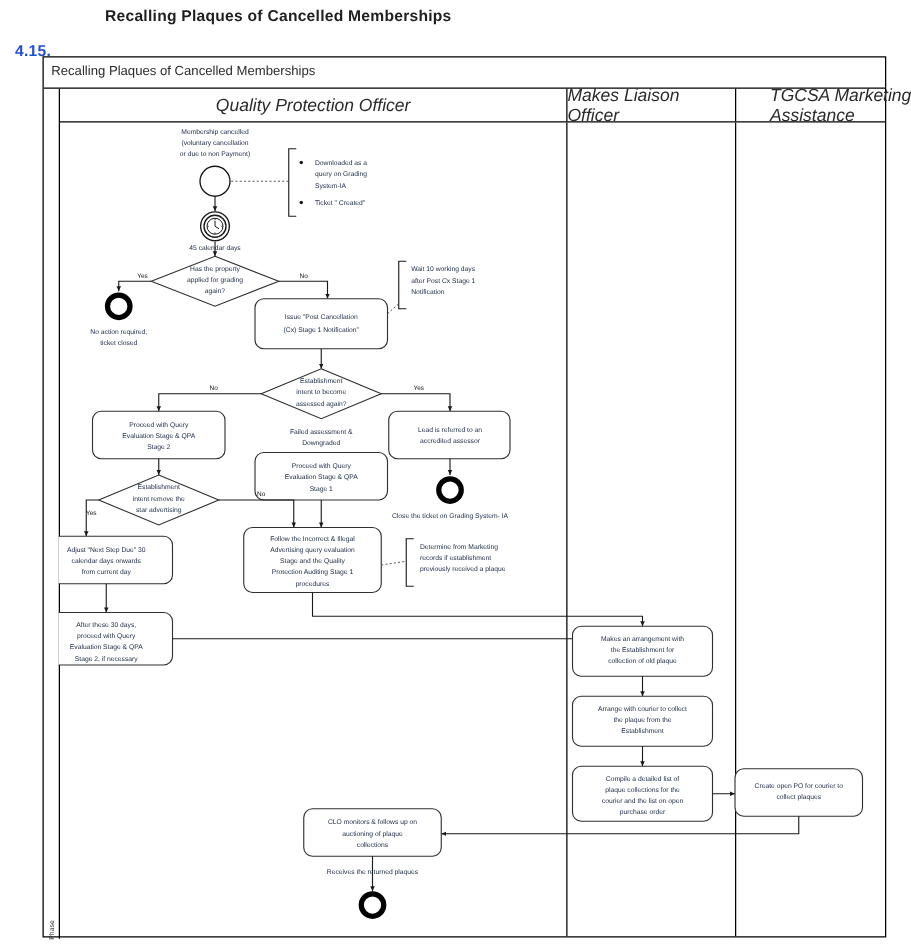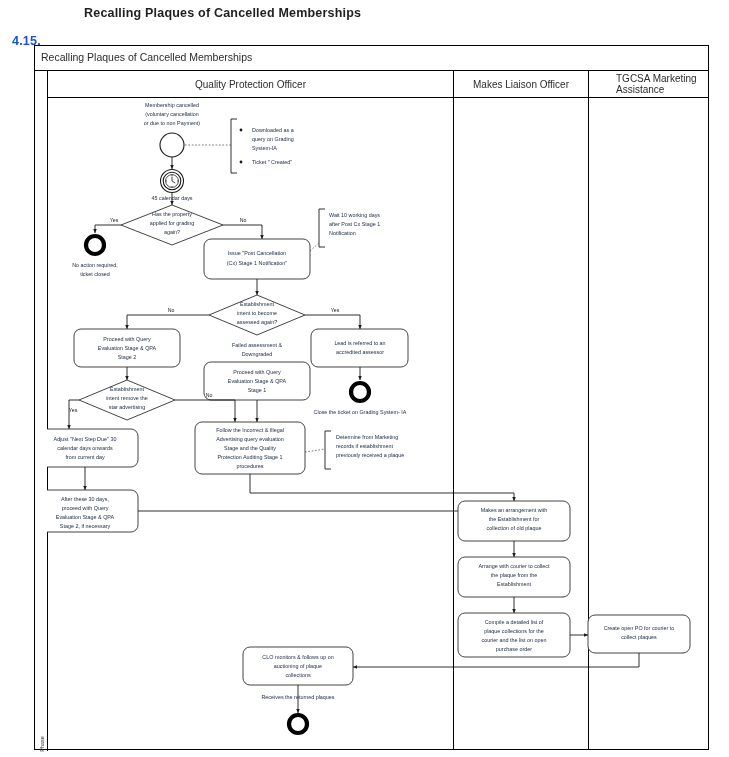--- a/index.html
+++ b/index.html
@@ -58,21 +58,21 @@
   }
 
   
   #lane-header{
     position:absolute; left:13px; top:25px; right:0; height:27px;
     border-bottom:1px solid #000; box-sizing:border-box;
   }
   .lane-head{
     position:absolute; top:0; height:100%;
     display:flex; align-items:center; justify-content:center;
-    font-size:10px; color:#2b2b2b; box-sizing:border-box;
+    font-size:14px; color:#2b2b2b; box-sizing:border-box;font-style:italic;
   }
   #lane-head-qpo{ left:0;   width:406px; border-right:1px solid #000; }
   #lane-head-clo{ left:406px; width:135px; border-right:1px solid #000; }
   #lane-head-tma{ left:541px; width:121px;margin-left:27px; }
 
   
   #lane-body{
     position:absolute; left:13px; top:52px; right:0; bottom:0;
   }
   .lane-col{ position:absolute; top:0; bottom:0; box-sizing:border-box; }

